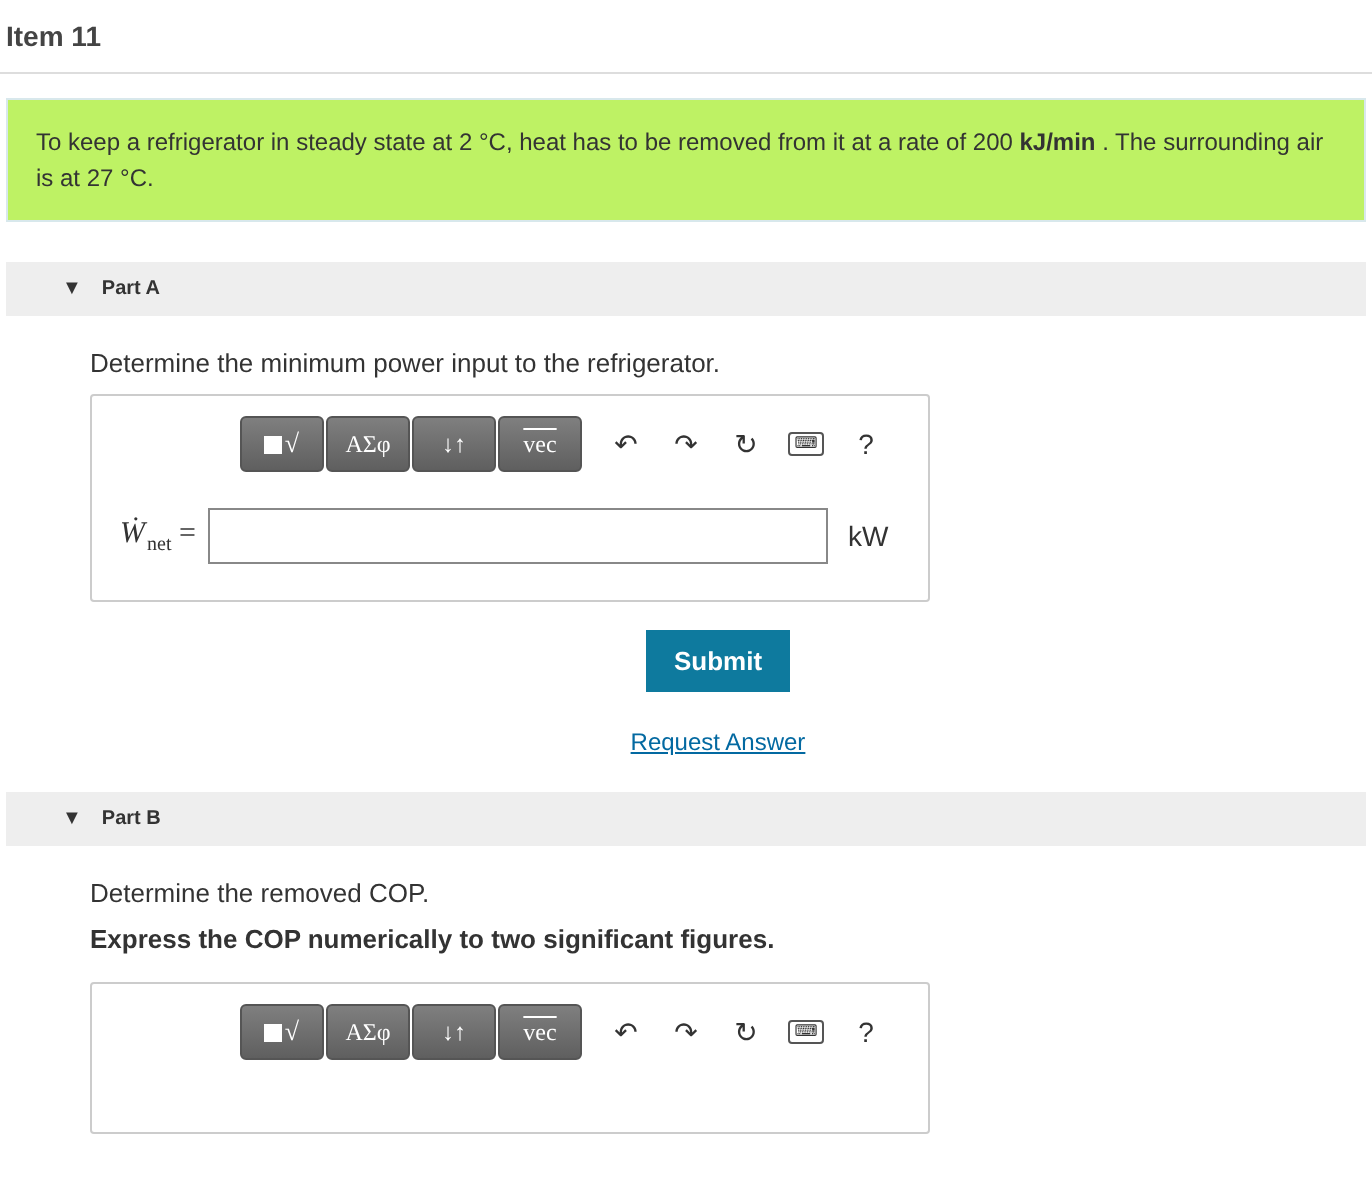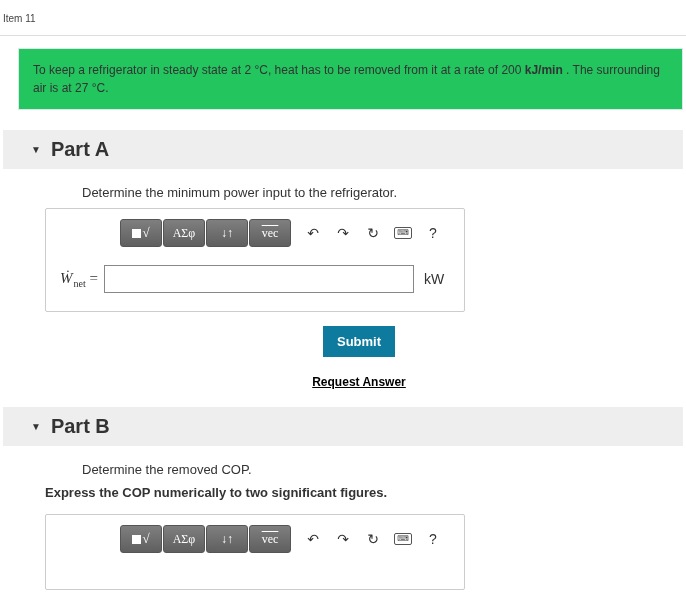--- a/index.html
+++ b/index.html
@@ -10,56 +10,55 @@
     color: #333;
     background: #fff;
     width: 686px;
   }
   .item-header {
     padding: 10px 0 10px 0;
     border-bottom: 1px solid #ddd;
     margin-bottom: 12px;
   }
   .item-title {
-    font-weight: normal;
-    font-size: 10px;
+    font-weight: bold;
+    font-size: 14px;
     color: #444;
     padding-left: 3px;
   }
   .problem-box {
-    background: #22c55e;
+    background: #bef264;
     border: 1px solid #d8e8ec;
     padding: 12px 14px;
-    margin: 0 3px 20px 18px;
+    margin: 0 3px 20px 3px;
     font-size: 12px;
     line-height: 1.5;
   }
   .part-header {
     display: flex;
     align-items: center;
     background: #eeeeee;
     padding: 8px 10px 8px 28px;
     margin: 0 3px;
   }
   .caret {
     margin-right: 10px;
     font-size: 10px;
     color:#333;
   }
   .part-label {
     font-weight: bold;
-    font-size: 20px;
+    font-size: 10px;
   }
   .part-body {
     padding: 16px 10px 18px 42px;
     margin: 0 3px;
   }
   .question-text {
     margin-bottom: 8px;
-    margin-left: 37px;
   }
   .instruction {
     font-weight: bold;
     margin-bottom: 14px;
   }
   .answer-box {
     border: 1px solid #ccc;
     border-radius: 2px;
     padding: 10px 14px 18px 14px;
     width: 390px;
@@ -139,23 +138,23 @@
   .submit-btn {
     background:#0e7a9e;
     color:#fff;
     border:none;
     padding:8px 14px;
     font-size:13px;
     font-weight:bold;
     cursor:pointer;
   }
   .request-link {
-    color:#000000;
+    color:#0369a1;
     font-size:12px;
-    font-weight:bold;
+    font-weight:normal;
     text-decoration:underline;
     cursor:pointer;
   }
   .kbd-icon {
     border:1px solid #555;
     border-radius:2px;
     padding:0 2px;
     font-size:8px;
     height:10px;
     line-height:10px;

